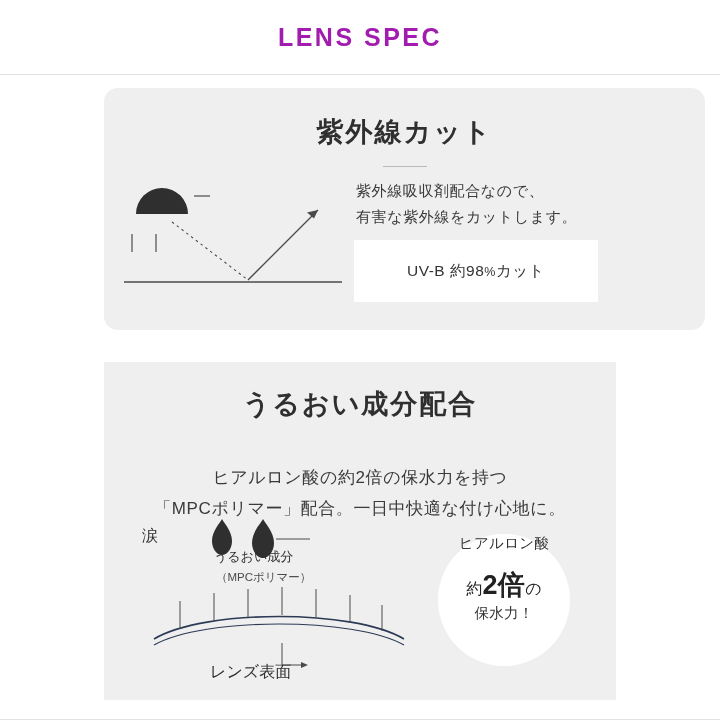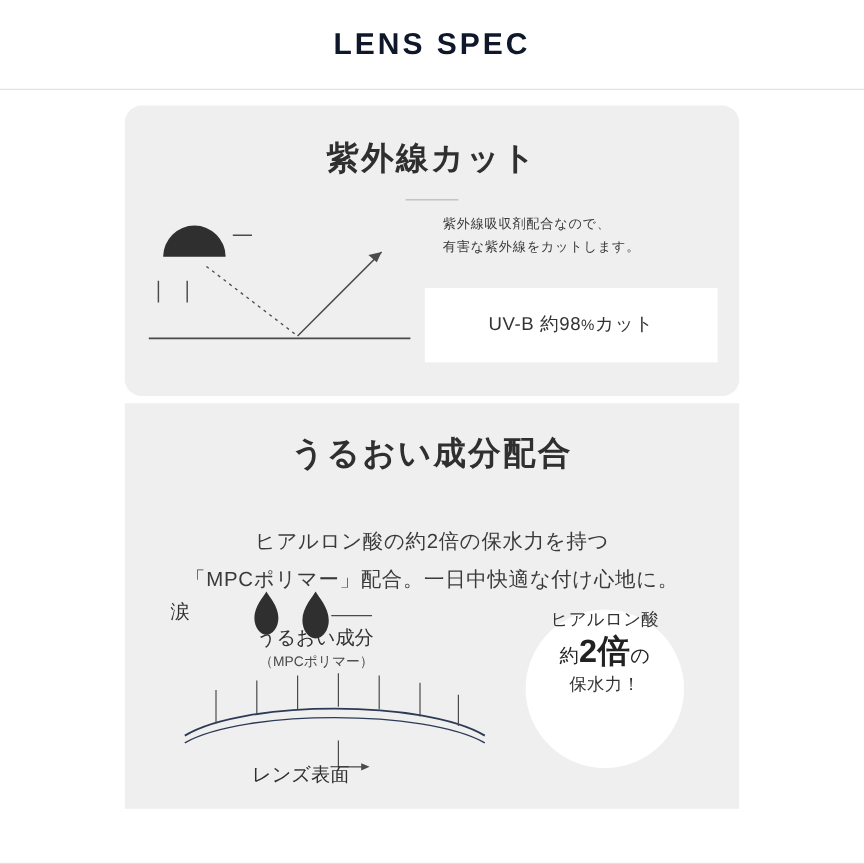--- a/index.html
+++ b/index.html
@@ -30,38 +30,38 @@
     height: 74px;
     display: flex;
     align-items: center;
     justify-content: center;
     border-bottom: 1px solid #e2e2e2;
   }
   .header-title {
     font-size: 25px;
     font-weight: bold;
     letter-spacing: 2.5px;
-    color: #0f172a;
+    color: #a21caf;
   }
 
   
   .panel {
     position: absolute;
     background: #f0efef;
   }
   #panel-uv {
     left: 104px;
     top: 88px;
-    width: 512px;
+    width: 601px;
     height: 242px;
     border-radius: 14px;
   }
   #panel-moist {
     left: 104px;
-    top: 336px;
+    top: 362px;
     width: 512px;
     height: 338px;
   }
 
   .panel-title {
     position: absolute;
     left: 0;
     width: 100%;
     text-align: center;
     font-size: 27px;
@@ -77,24 +77,24 @@
     height: 1px;
     background: #b9b9b9;
     left: 50%;
     transform: translateX(-50%);
   }
   #uv-rule { top: 78px; width: 44px; }
 
   
   .uv-body {
     position: absolute;
-    left: 265px;
+    left: 252px;
     top: 90px;
     width: 240px;
-    font-size: 11px;
+    font-size: 15px;
     line-height: 1.75;
     color: #3a3a3a;
     letter-spacing: 0.6px;
   }
   .uv-box {
     position: absolute;
     left: 250px;
     top: 152px;
     width: 244px;
     height: 62px;
@@ -149,31 +149,31 @@
     border-radius: 50%;
     background: #ffffff;
     display: flex;
     flex-direction: column;
     align-items: center;
     justify-content: flex-start;
     text-align: center;
     line-height: 1.25;
   }
   .bubble .l1 { font-size: 14.5px; color: #333; letter-spacing: 0.3px; }
-  .bubble .l2 { font-size: 16px; color: #222; letter-spacing: 0.3px; margin-top: 1px; }
+  .bubble .l2 { font-size: 16px; color: #222; letter-spacing: 0.3px; margin-top: 17px; }
   .bubble .l2 .big { font-size: 27px; font-weight: bold; }
   .bubble .l3 { font-size: 14.5px; color: #333; letter-spacing: 0.3px; margin-top: 1px; }
 
   .label-txt {
     position: absolute;
     color: #2f2f2f;
     white-space: nowrap;
   }
   #lbl-tear { left: 142px; top: 516px; font-size: 16px; }
-  #lbl-moist { left: 214px; top: 538px; font-size: 16px; }
+  #lbl-moist { left: 214px; top: 538px; font-size: 13px; }
   #lbl-moist-sub { left: 214px; top: 560px; font-size: 11.5px; color: #4a4a4a; }
   #lbl-surface { left: 192px; top: 652px; font-size: 16px; }
 
   .footer-rule {
     position: absolute;
     left: 0;
     top: 719px;
     width: 720px;
     height: 1px;
     background: #e2e2e2;

